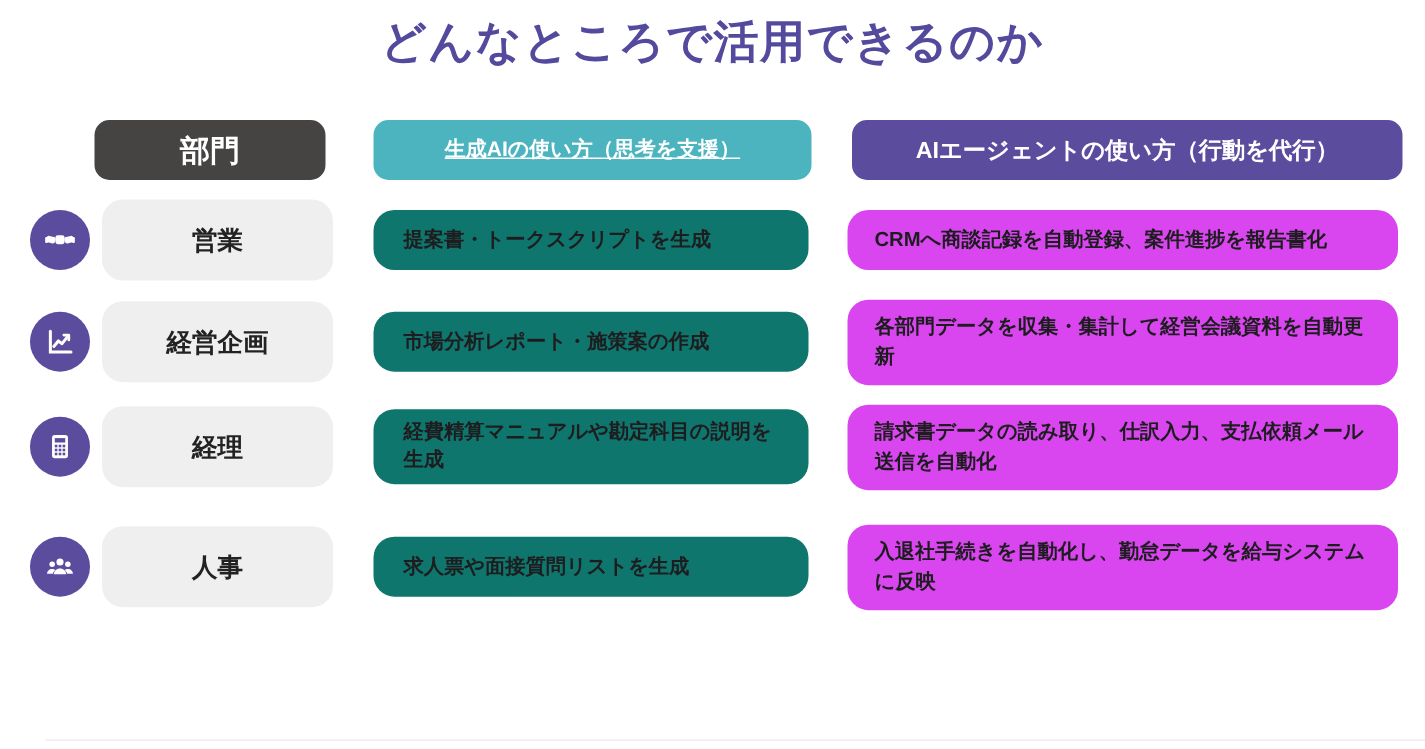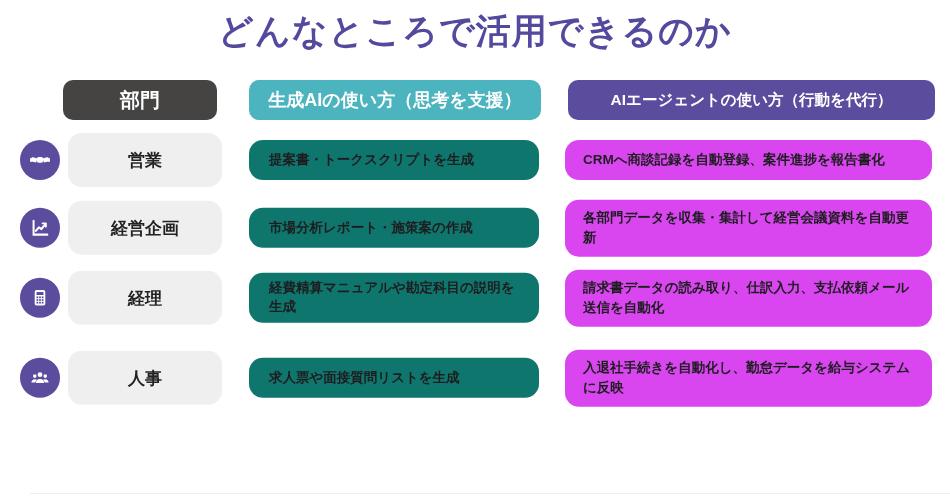--- a/index.html
+++ b/index.html
@@ -4,29 +4,29 @@
 <style>
   html,body{margin:0;padding:0;}
   body{
     width:950px;height:499px;background:#ffffff;position:relative;overflow:hidden;
     font-family:"Liberation Sans","DejaVu Sans",sans-serif;
     -webkit-font-smoothing:antialiased;
   }
   .stage{position:absolute;inset:0;}
   .title{
     position:absolute;top:8px;left:0;width:950px;text-align:center;
-    font-size:35px;font-weight:800;color:#534A9E;letter-spacing:1px;
+    font-size:30px;font-weight:800;color:#534A9E;letter-spacing:1px;
   }
   .hdr{
     position:absolute;top:80px;height:40px;border-radius:10px;
     display:flex;align-items:center;justify-content:center;
     color:#ffffff;font-weight:700;box-sizing:border-box;
   }
   .hdr-dept{left:63px;width:154px;background:#464343;font-size:20px;}
-  .hdr-genai{left:249px;width:292px;background:#4CB4BF;font-size:18px;}
+  .hdr-genai{left:249px;width:292px;background:#4CB4BF;font-size:14px;text-decoration:underline;}
   .hdr-agent{left:568px;width:367px;background:#5B4C9E;font-size:15.5px;}
   .row{
     position:absolute;left:0;width:950px;display:flex;align-items:center;
     transform:translateY(-50%);
   }
   .icon-circle{
     margin-left:20px;width:40px;height:40px;border-radius:50%;
     background:#5B4C9E;display:flex;align-items:center;justify-content:center;
     flex:0 0 auto;
   }

